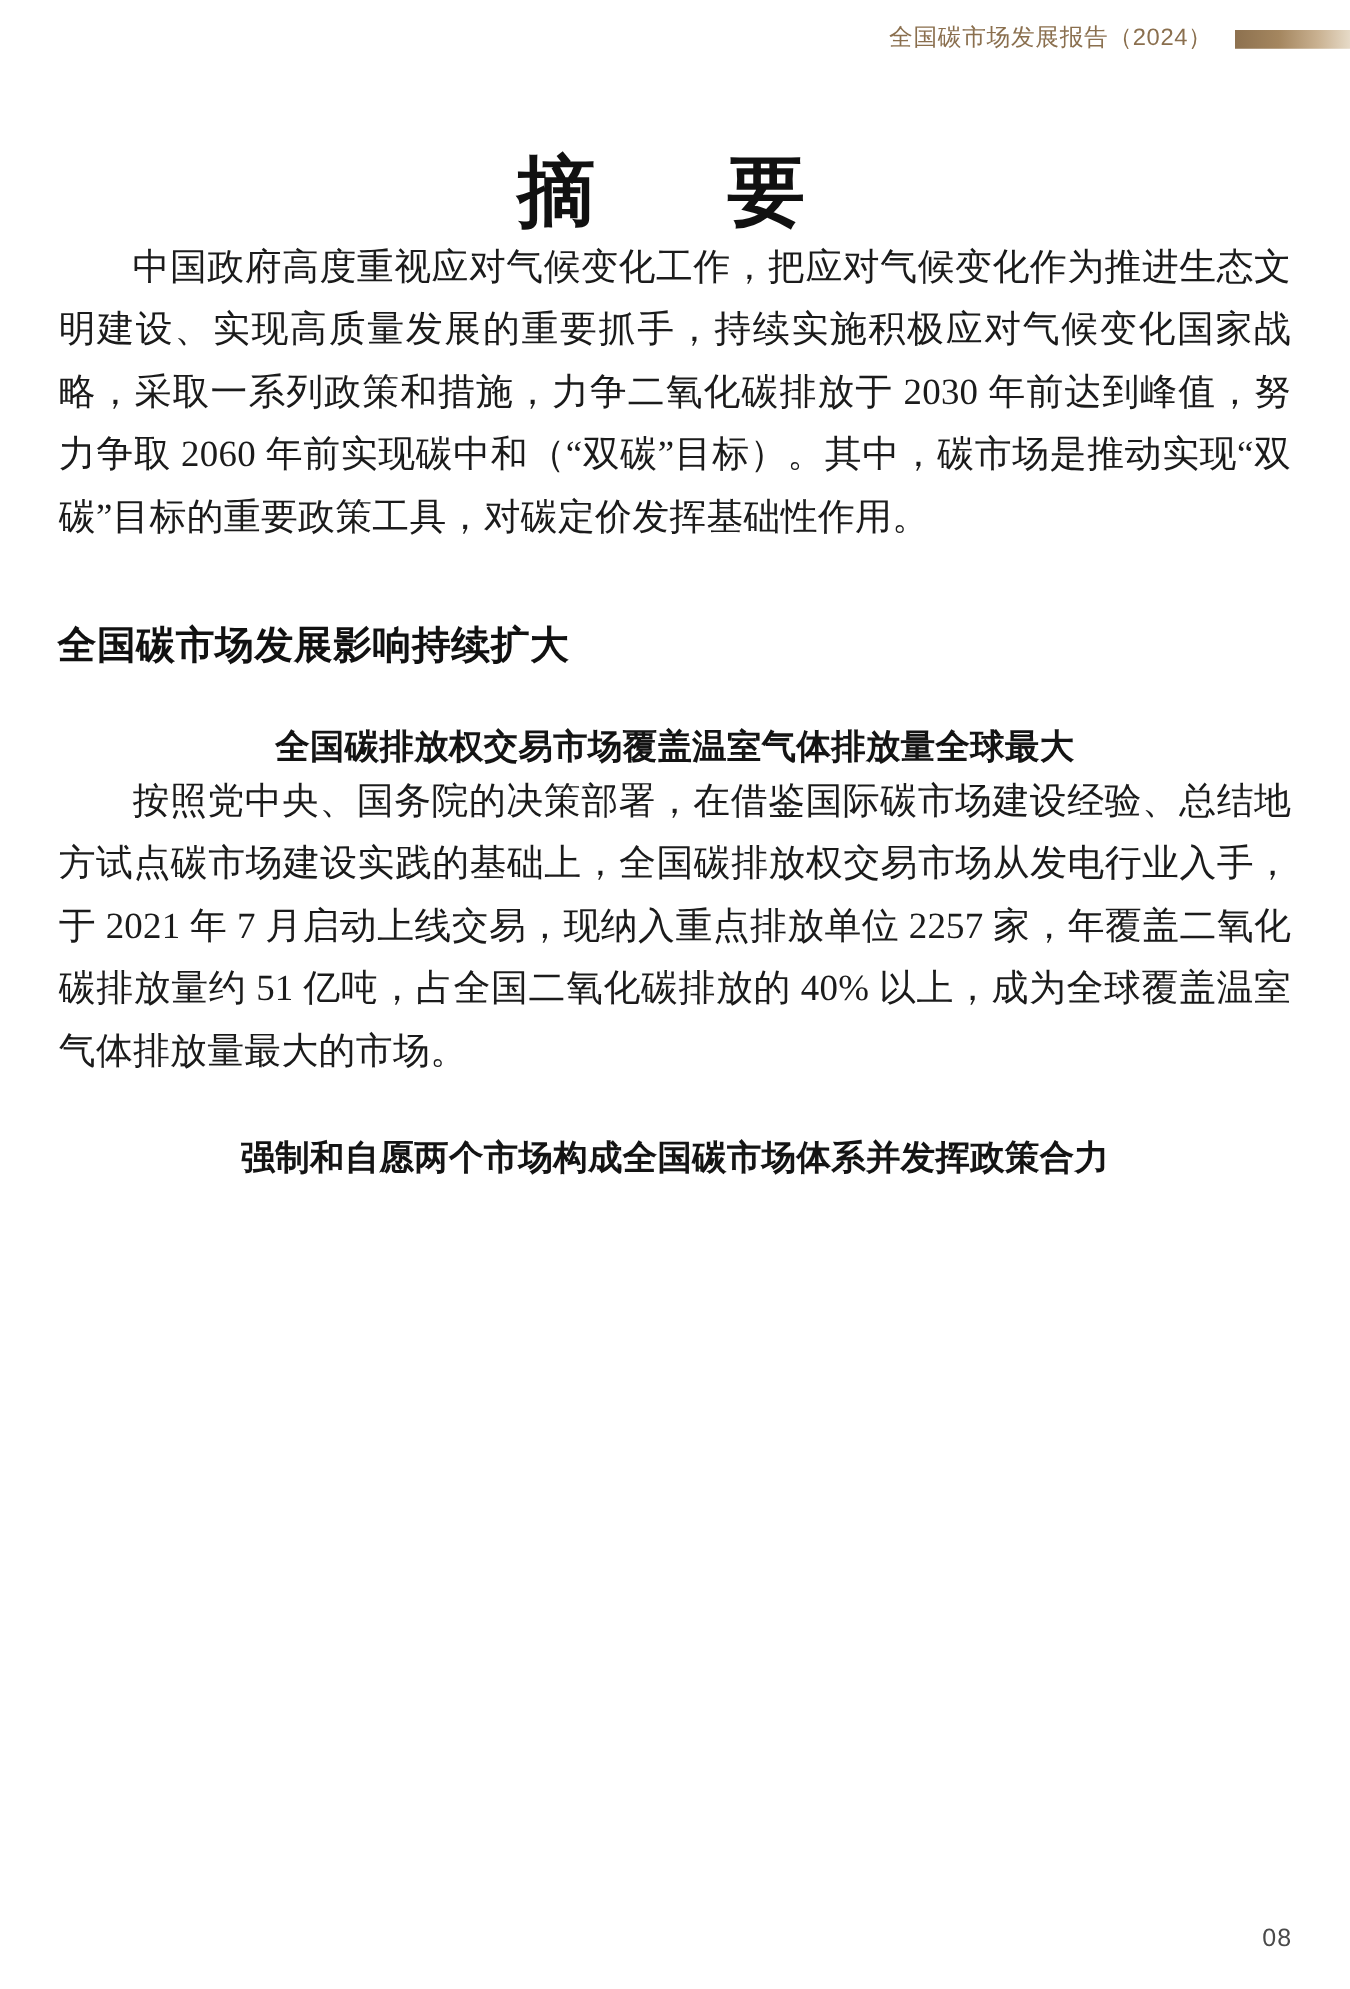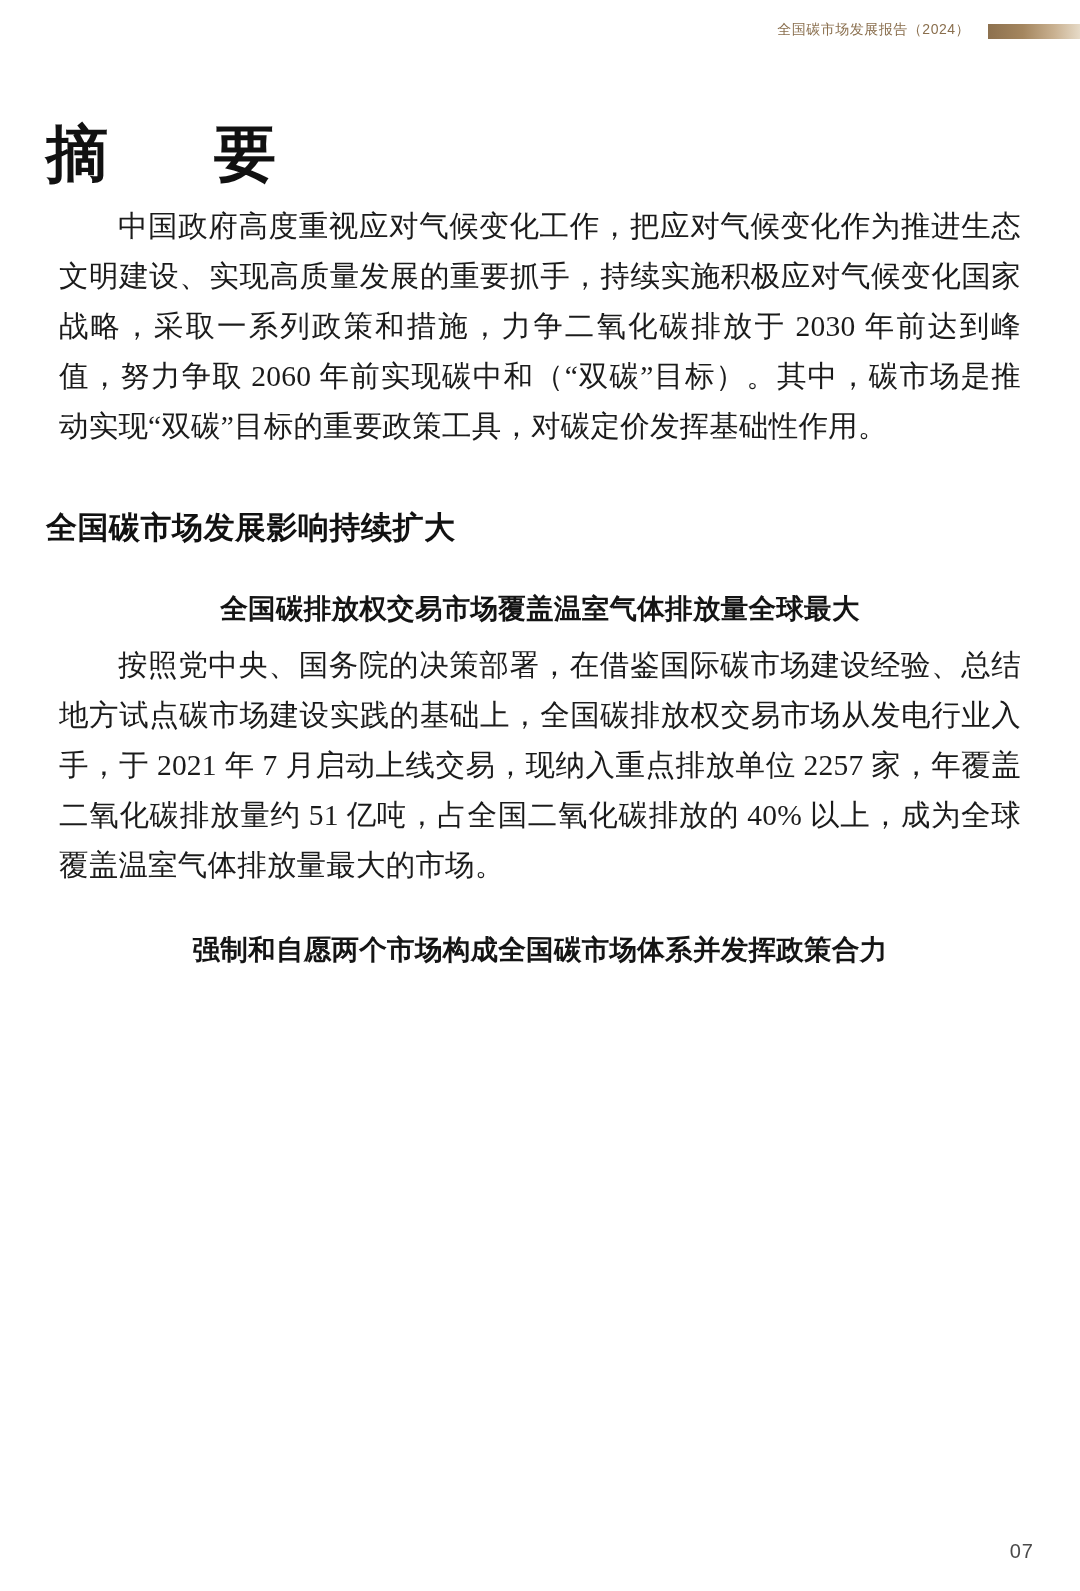--- a/index.html
+++ b/index.html
@@ -26,21 +26,21 @@
     top: 0;
     left: 0;
     width: 1080px;
     height: 62px;
     display: flex;
     align-items: center;
     justify-content: flex-end;
   }
   .header-title {
     font-family: "Liberation Sans", "DejaVu Sans", sans-serif;
-    font-size: 14px;
+    font-size: 19px;
     letter-spacing: 0.5px;
     color: #8a6f4e;
     white-space: nowrap;
     padding-bottom: 2px;
   }
   .header-bar {
     width: 92px;
     height: 15px;
     margin-left: 18px;
     margin-right: 0;
@@ -50,30 +50,31 @@
   
   .content {
     position: absolute;
     left: 46px;
     top: 62px;
     width: 988px;
   }
 
   h1.doc-title {
     margin: 58px 0 0 0;
+    text-align: center;
     font-family: "Liberation Serif", "DejaVu Serif", serif;
     font-weight: bold;
     font-size: 62px;
     letter-spacing: 22px;
     color: #111111;
     line-height: 1.1;
   }
 
   p.body-para {
-    margin: 13px;
+    margin: 1px;
     font-size: 29.5px;
     line-height: 50px;
     text-align: justify;
     text-justify: inter-character;
     text-indent: 2em;
     color: #1b1b1b;
     letter-spacing: 0.2px;
   }
 
   .para-gap-1 { margin-top: 72px; }
@@ -132,15 +133,15 @@
 
     <p class="body-para para-gap">按照党中央、国务院的决策部署，在借鉴国际碳市场建设经验、总结地方试点碳市场建设实践的基础上，全国碳排放权交易市场从发电行业入手，于 2021 年 7 月启动上线交易，现纳入重点排放单位 2257 家，年覆盖二氧化碳排放量约 51 亿吨，占全国二氧化碳排放的 40% 以上，成为全球覆盖温室气体排放量最大的市场。</p>
 
     <h3 class="sub-h">强制和自愿两个市场构成全国碳市场体系并发挥政策合力</h3>
 
 
 
 
   </div>
 
-  <div class="page-number">07</div>
+  <div class="page-number">08</div>
 
 </div>
 
 </body></html>

